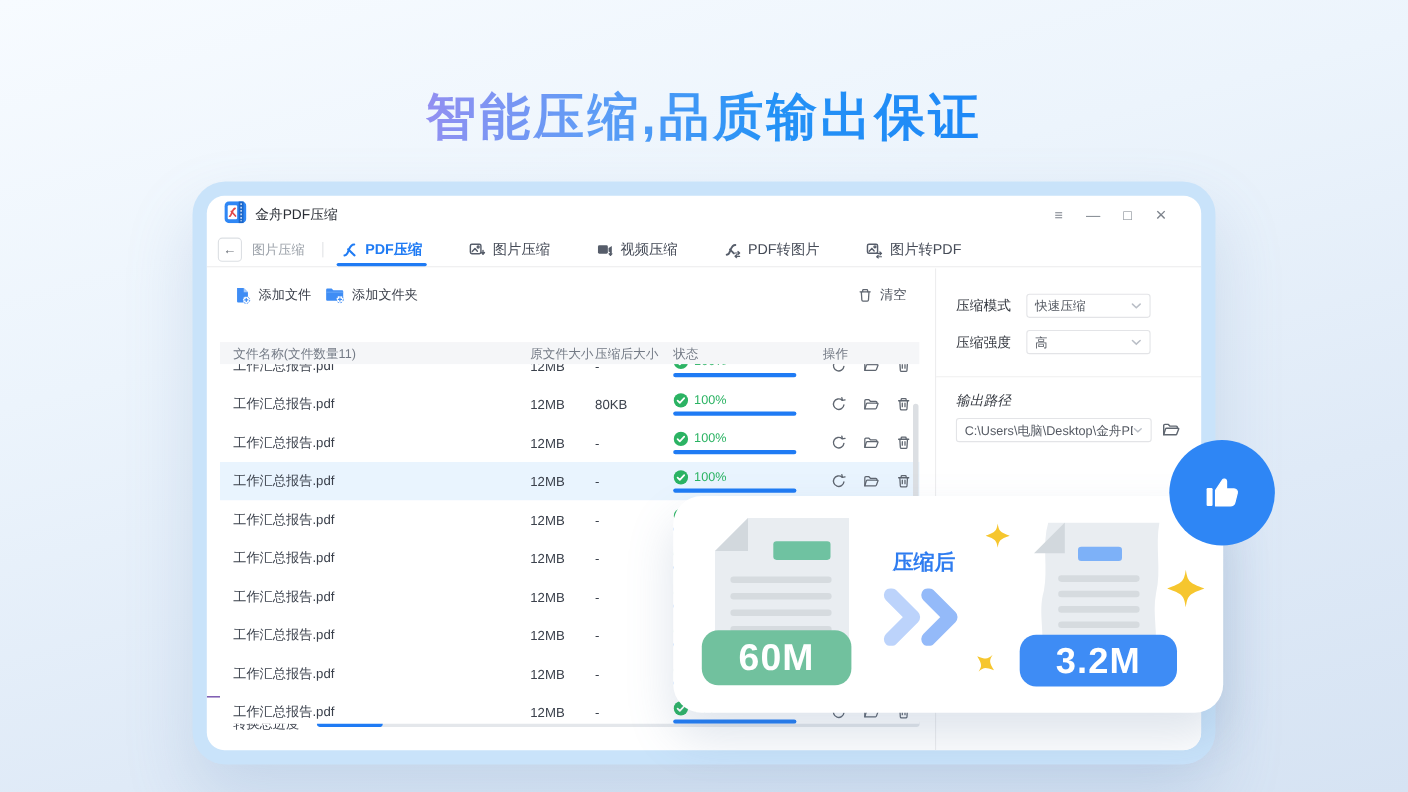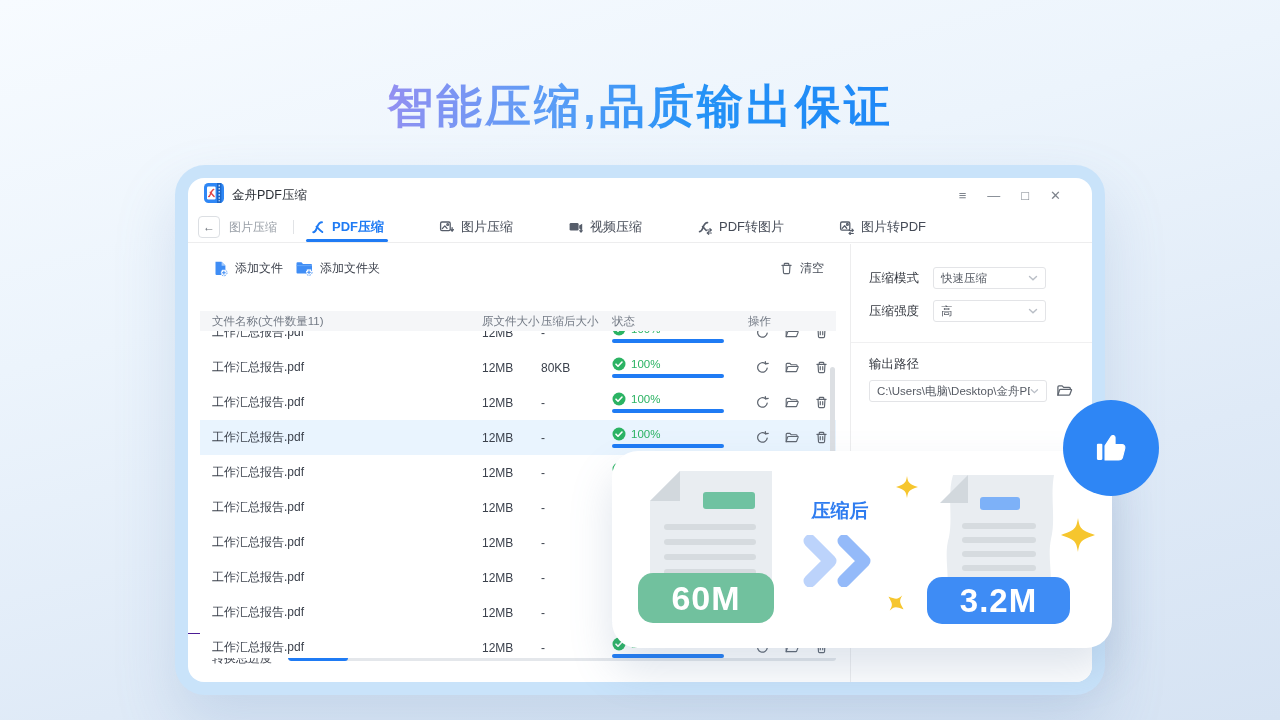--- a/index.html
+++ b/index.html
@@ -24,21 +24,21 @@
   
   .titlebar { position:absolute; top:0; left:0; right:15px; height:34px; display:flex; align-items:center; padding:0 16px; }
   .titlebar .app-title { font-size:12.5px; color:#2b2f36; margin-left:8px; }
   .win-controls { margin-left:auto; display:flex; gap:21px; color:#7d838c; font-size:13px; }
   .win-controls span { cursor:default; line-height:1; }
   
   .tabbar { position:absolute; top:34px; left:0; right:0; height:31px; display:flex; align-items:center; border-bottom:1px solid #ededee; padding:0 10px; }
   .back-btn { width:22px; height:22px; border:1px solid #dcdfe3; border-radius:4px; display:flex; align-items:center; justify-content:center; color:#6a7078; font-size:12px; background:#fff; }
   .back-home { font-size:12px; color:#9aa0a8; margin-left:9px; }
   .vdiv { width:1px; height:14px; background:#e1e3e6; margin:0 16px; }
-  .tabs { display:flex; align-items:center; gap:55px; height:100%; }
+  .tabs { display:flex; align-items:center; gap:42px; height:100%; }
   .tab { display:flex; align-items:center; gap:6px; font-size:13px; color:#454b57; height:100%; position:relative; cursor:pointer; }
   .tab svg { color:#565d6a; }
   .tab.active { color:#1f7bf4; font-weight:bold; }
   .tab.active svg { color:#1f7bf4; }
   .tab.active::after { content:""; position:absolute; left:-4px; right:-4px; bottom:0; height:3px; border-radius:2px; background:#1f7bf4; }
   
   .main { position:absolute; top:66px; left:0; width:662px; bottom:0; }
   .panel { position:absolute; top:66px; left:662px; width:242px; bottom:0; border-left:1px solid #ededee; background:#fff; }
   
   .toolbar { position:absolute; top:6px; left:12px; right:12px; height:36px; display:flex; align-items:center; }
@@ -65,21 +65,21 @@
   .bottombar .label { font-size:12px; color:#3a3f4a; margin-left:24px; }
   .total-track { margin-left:16px; width:548px; height:6px; border-radius:3px; background:#e4e7eb; overflow:hidden; }
   .total-fill { height:100%; border-radius:3px; background:#1f7bf4; }
   
   .set-row { position:absolute; left:18px; display:flex; align-items:center; }
   .set-label { font-size:12.5px; color:#33373f; font-weight:500; }
   .select { height:22px; border:1px solid #e3e4e7; border-radius:3px; background:#fff; display:flex; align-items:center; font-size:11.5px; color:#555a63; padding:0 7px; position:relative; cursor:pointer; }
   .select .chev { margin-left:auto; }
   .sel-sm { width:113px; margin-left:14px; }
   .panel-hr { position:absolute; left:0; right:0; top:98px; height:1px; background:#f0f0f1; }
-  .out-label { position:absolute; left:18px; top:112px; font-size:12.5px; color:#33373f; font-weight:500; }
+  .out-label { position:absolute; left:18px; top:112px; font-size:12.5px; color:#33373f; font-weight:500;font-style:italic; }
   .out-select { position:absolute; left:18px; top:136px; width:178px; }
   .out-folder { position:absolute; left:204px; top:138px; cursor:pointer; }
   
   .promo { position:absolute; left:612px; top:451px; width:500px; height:197px; background:#fff; border-radius:26px;
     box-shadow:0 22px 44px rgba(90,120,160,.20); z-index:5; }
   .doc { position:absolute; }
   .badge { position:absolute; display:flex; align-items:center; justify-content:center; color:#fff; font-weight:800; font-size:34px; letter-spacing:1px; border-radius:15px; }
   .badge.before { left:26px; top:122px; width:136px; height:50px; background:#71c19e; }
   .badge.after { left:315px; top:126px; width:143px; height:47px; background:#3e8cf5; font-size:33px; }
   .after-label { position:absolute; left:188px; top:47px; width:80px; text-align:center; font-size:19px; color:#2e7cf0; font-weight:600; }

